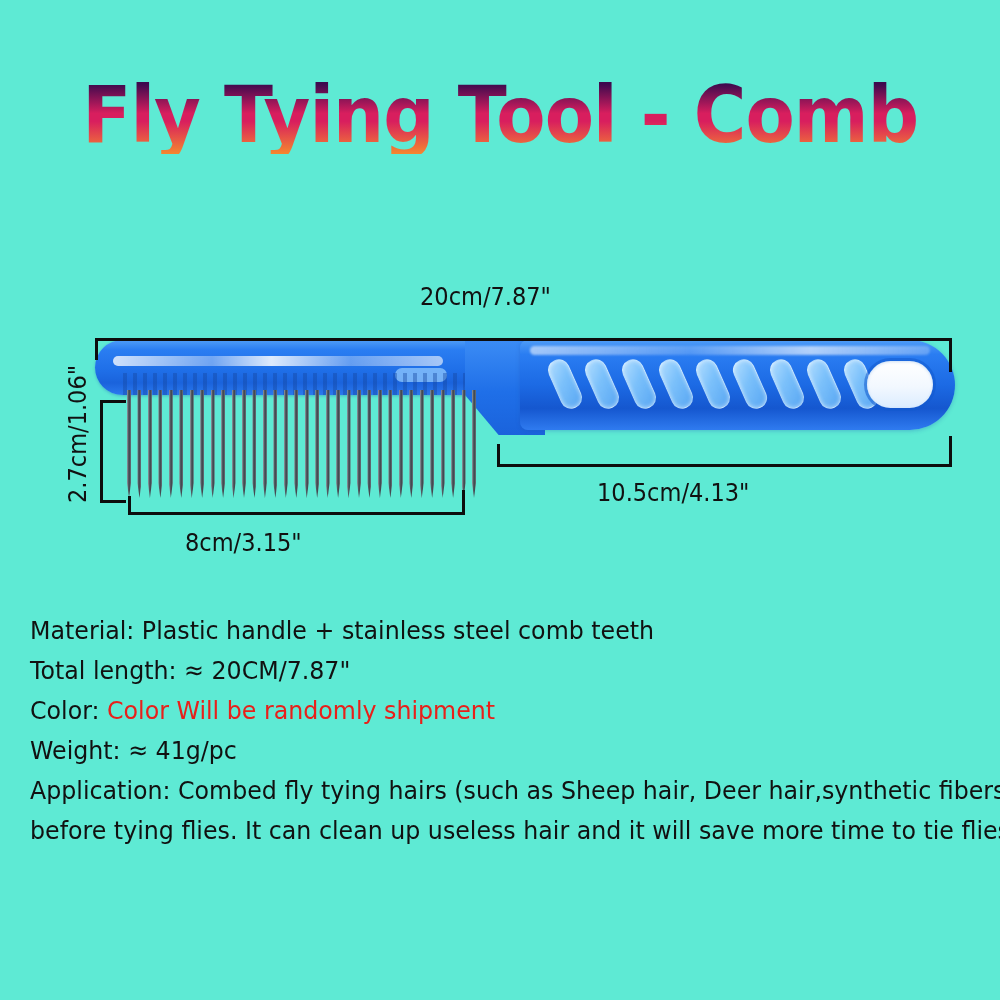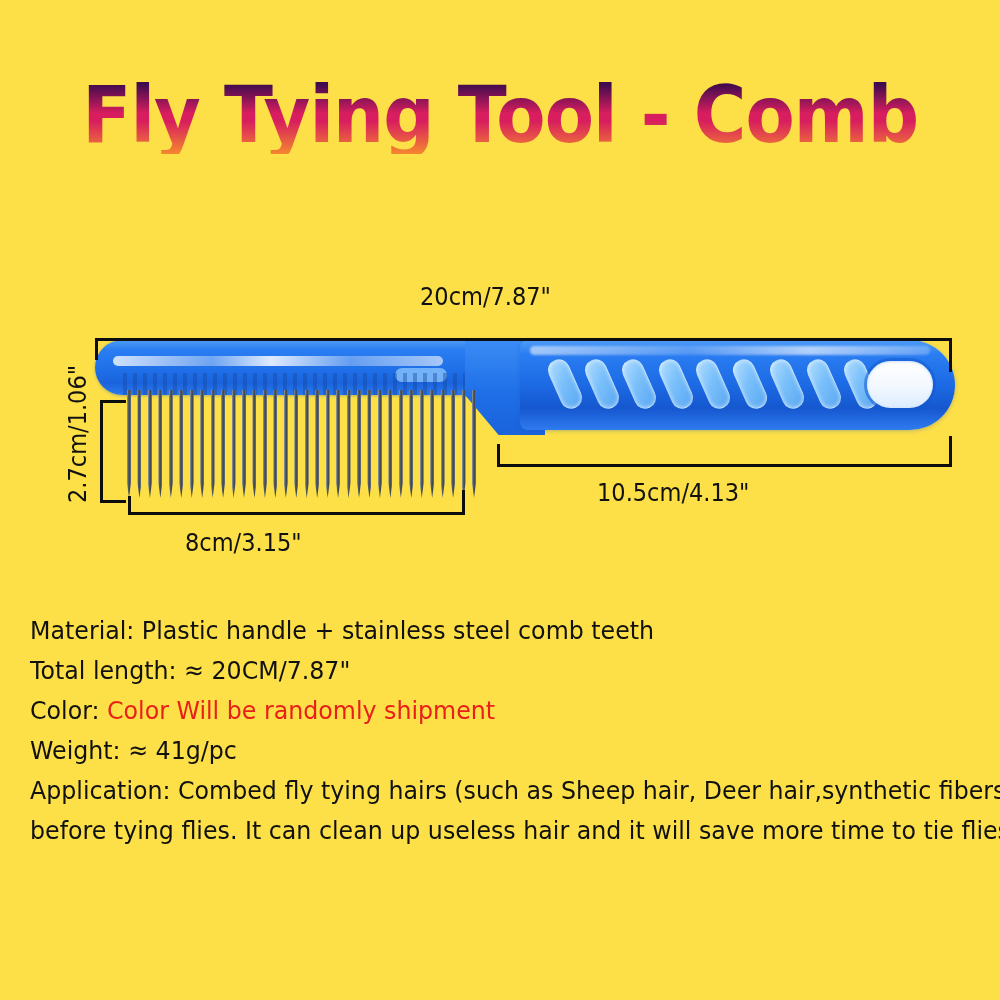--- a/index.html
+++ b/index.html
@@ -7,21 +7,21 @@
   html, body {
     width:1000px; height:1000px;
     background:#ffffff;
     font-family:"Liberation Sans", sans-serif;
     overflow:hidden;
   }
 
   #page {
     position:relative;
     width:1000px; height:1000px;
-    background:#fde047;
+    background:#5eead4;
     padding-left:12px;
   }
 
   
   #title-area {
     position:absolute;
     left:0; top:60px;
     width:1000px; height:110px;
     display:flex; align-items:center; justify-content:center;
   }

